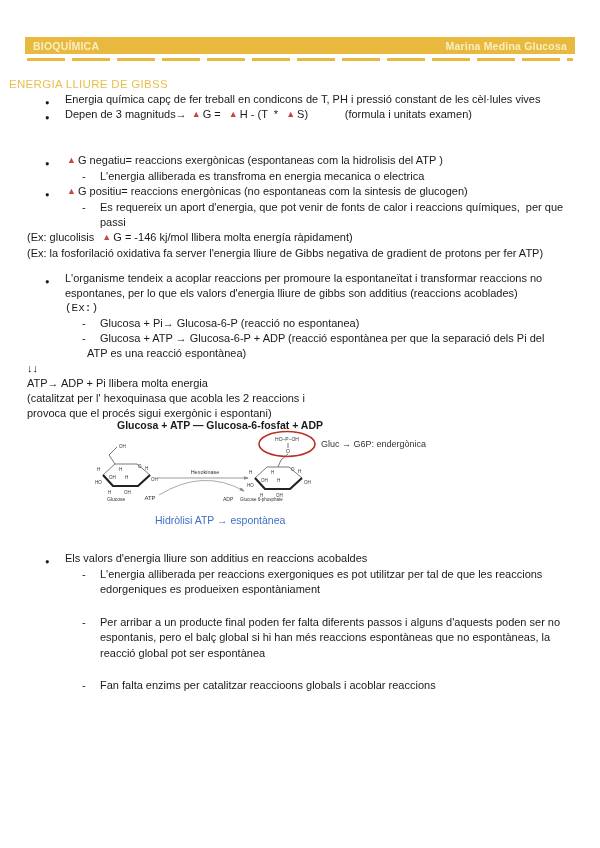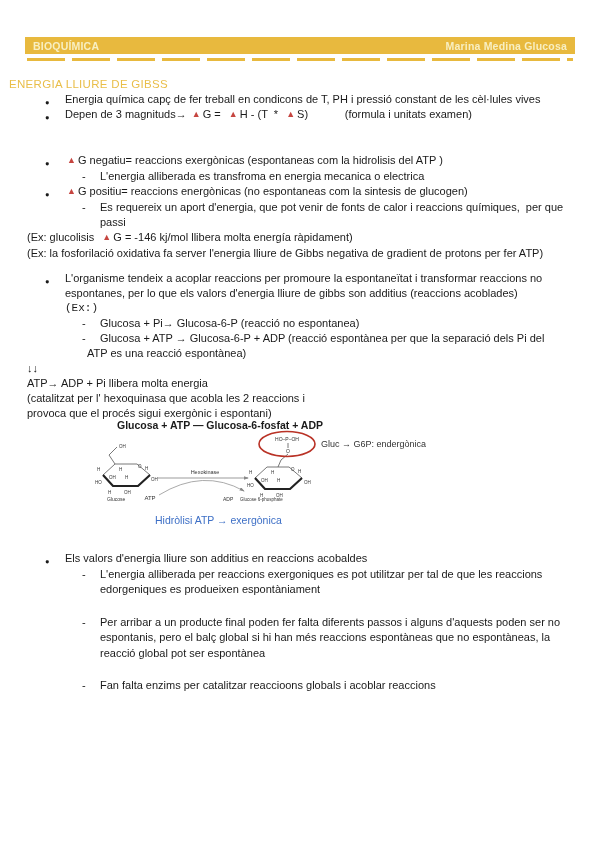--- a/index.html
+++ b/index.html
@@ -109,19 +109,19 @@
           <text x="152" y="57" font-size="4.5" fill="#333">HO</text>
           <text x="165" y="67" font-size="4.5" fill="#333">H</text>
           <text x="181" y="67" font-size="4.5" fill="#333">OH</text>
         </g>
       <text x="145" y="71" font-size="4.5" fill="#555">Glucose 6-phosphate</text>
     </g>
 
     <text x="226" y="17" font-size="9" fill="var(--blue)">Gluc → G6P: endergònica</text>
   </svg>
 
-  <div class="note-bottom">Hidròlisi ATP → exergònica</div>
+  <div class="note-bottom">Hidròlisi ATP → espontànea</div>
 
   <div class="section" id="closing-section"><div class="line bullet"><span class="marker">●</span><span>Els valors d'energia lliure son additius en reaccions acobaldes</span></div><div class="line dash"><span class="marker">-</span><span>L'energia alliberada per reaccions exergoniques es pot utilitzar per tal de que les reaccions edorgeniques es produeixen espontàniament</span></div><div class="line dash gap-md2"><span class="marker">-</span><span>Per arribar a un producte final poden fer falta diferents passos i alguns d'aquests poden ser no espontanis, pero el balç global si hi han més reaccions espontàneas que no espontàneas, la reacció global pot ser espontànea</span></div><div class="line dash gap-md2"><span class="marker">-</span><span>Fan falta enzims per catalitzar reaccioons globals i acoblar reaccions</span></div></div>
 
   <div class="page-number">14</div>
 
 </div>
 
 </body></html>

